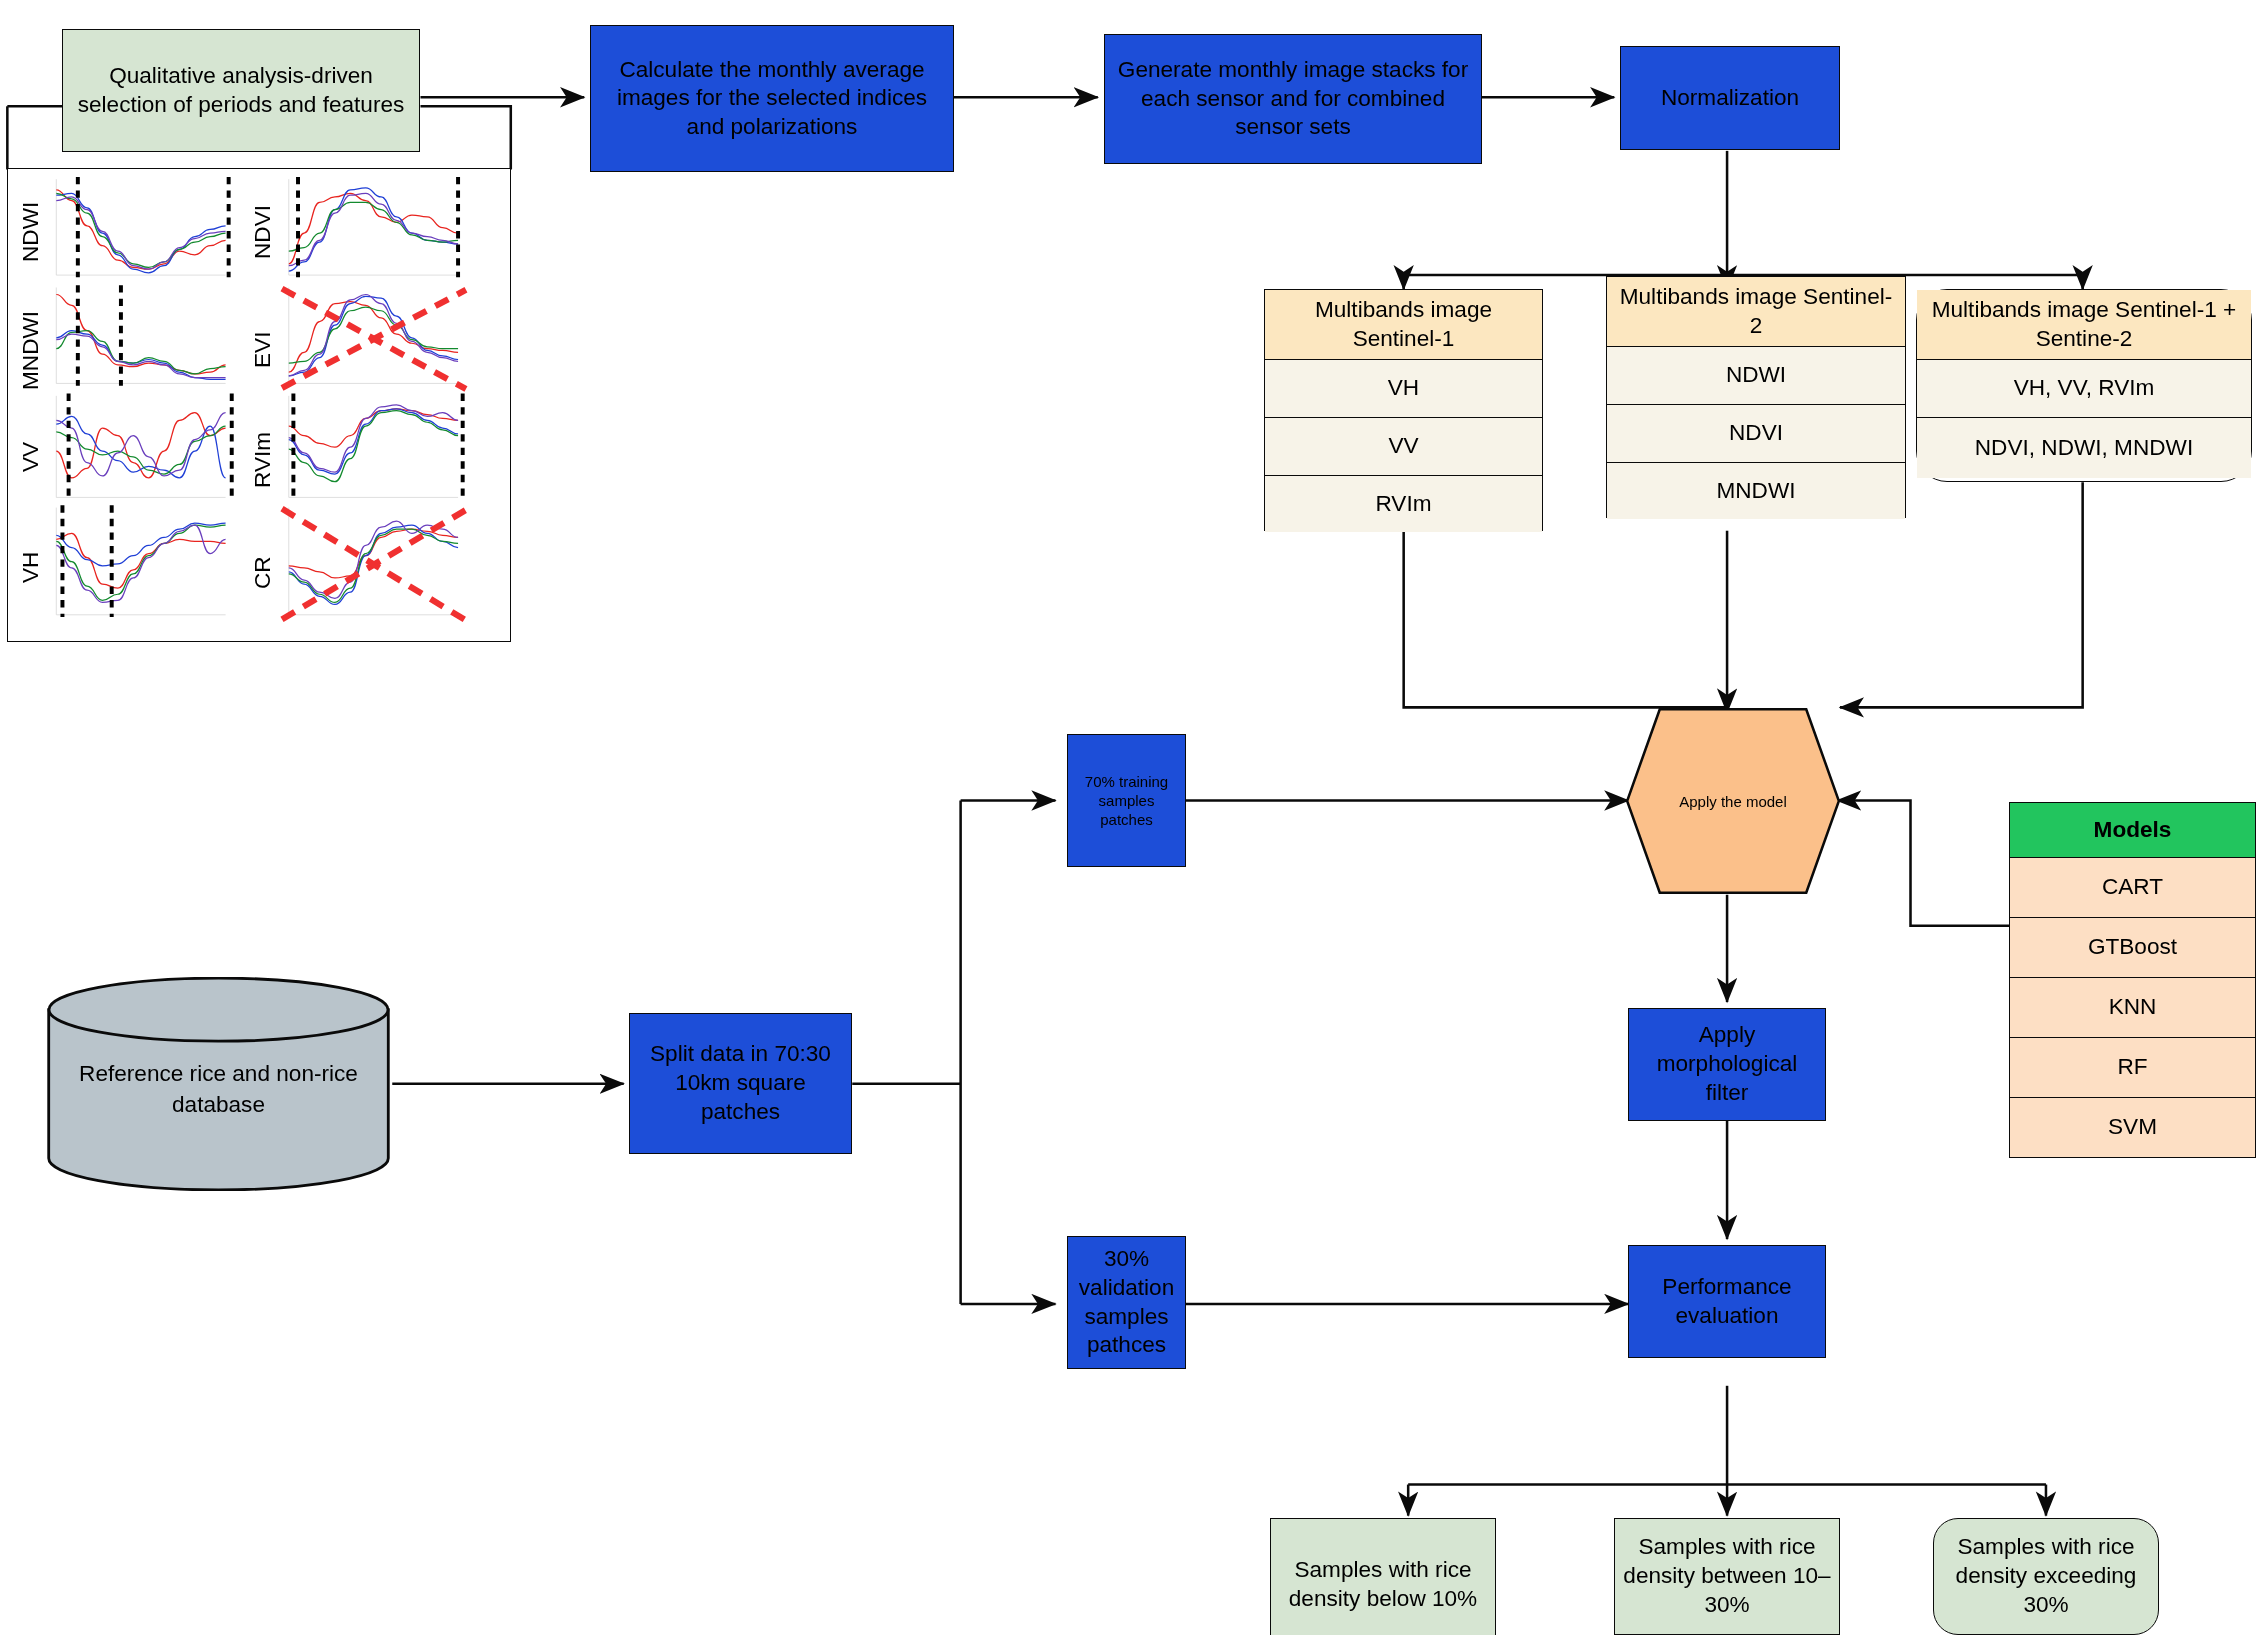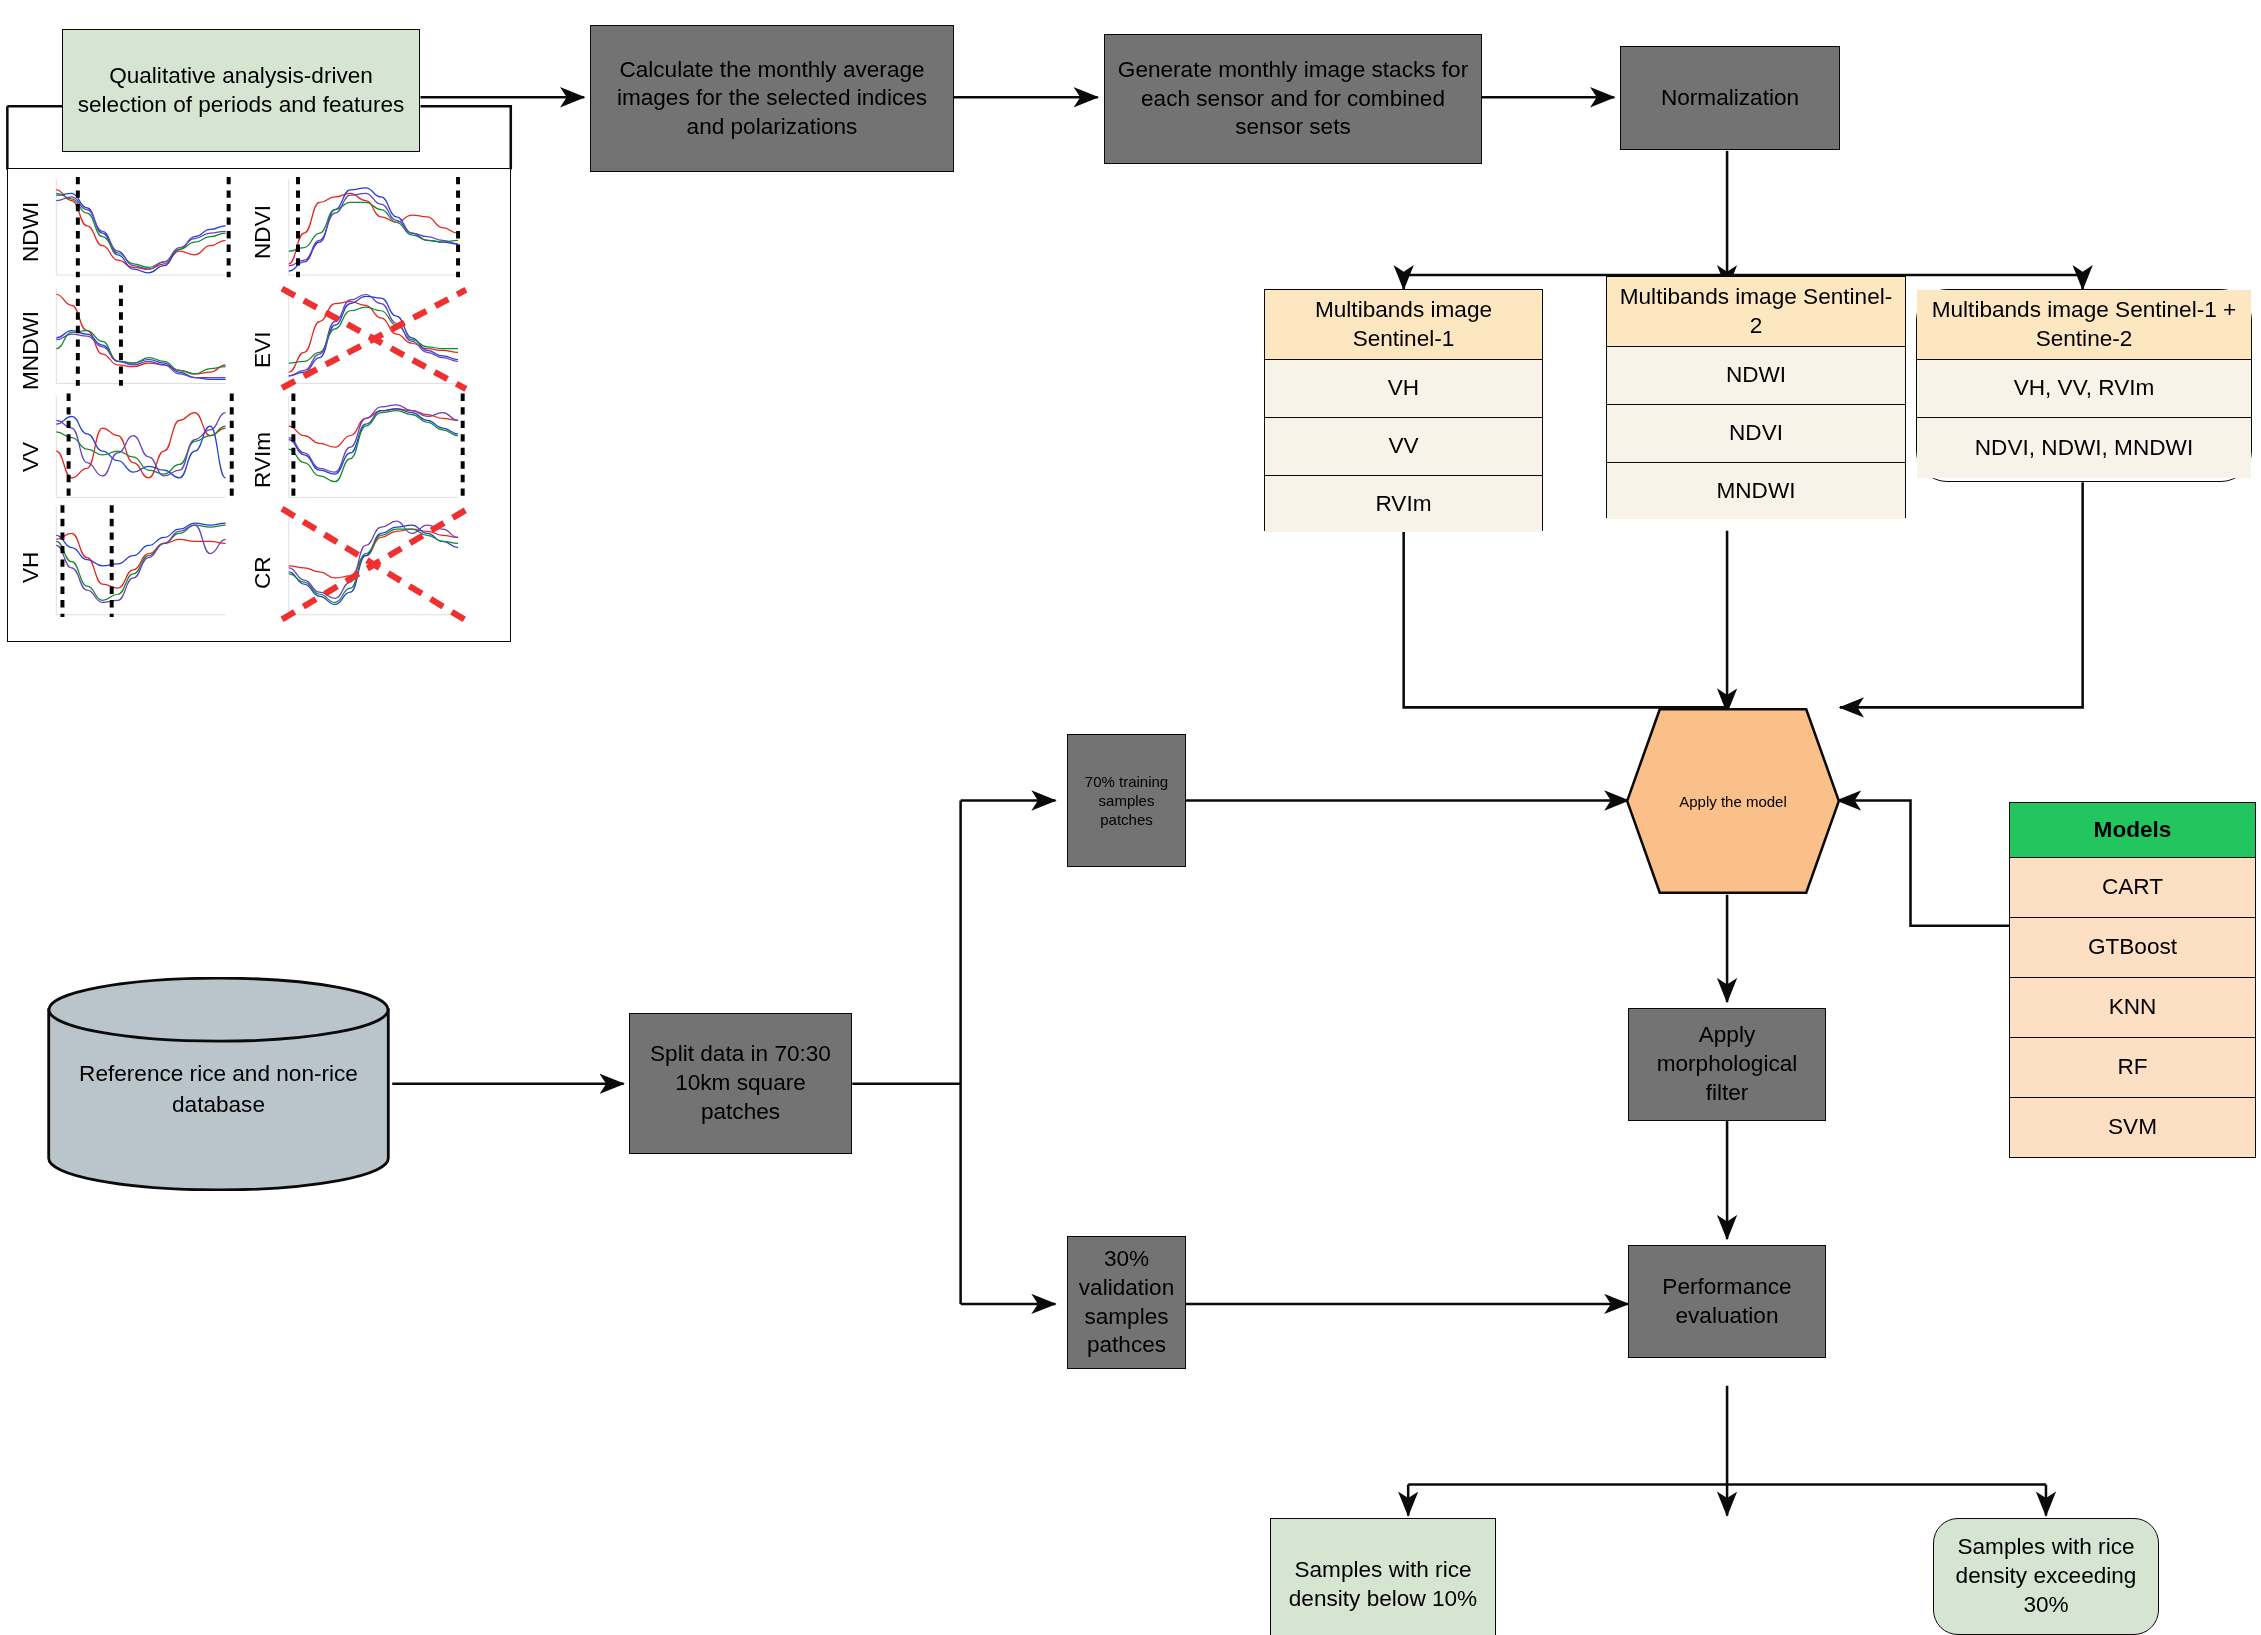--- a/index.html
+++ b/index.html
@@ -1,21 +1,21 @@
 <!DOCTYPE html>
 <html style="font-size:9px"><head>
 <meta charset="utf-8">
 <style>
   html,body{margin:0;padding:0;background:#ffffff;}
   body{font-family:"Liberation Sans", sans-serif;}
   #stage{position:relative;width:2261px;height:1636px;background:#ffffff;overflow:hidden;}
   .node{position:absolute;box-sizing:border-box;display:flex;align-items:center;justify-content:center;
         text-align:center;border:1.7px solid #0a0a0a;line-height:1.28;color:#000;}
   .green{background:#d6e5d2;}
-  .blue{background:#737373;text-align:center;}
+  .blue{background:#1d4ed8;text-align:center;}
   .tanhdr{background:#fce7c0;}
   .tanrow{background:#f7f3e8;}
   .orghdr{background:#22c55e;}
   .orgrow{background:#fddfc4;}
   .panel{position:absolute;box-sizing:border-box;border:1.7px solid #0a0a0a;background:#fff;}
   svg.lines{position:absolute;left:0;top:0;width:2261px;height:1636px;pointer-events:none;}
   .cyl{position:absolute;}
   .cyltext{position:absolute;display:flex;align-items:center;justify-content:center;text-align:center;
            color:#000;line-height:1.35;}
   .vlabel{position:absolute;writing-mode:vertical-rl;transform:rotate(180deg);
@@ -250,18 +250,21 @@
     <span>Apply morphological filter</span>
   </div>
 
   <div class="node blue" style="left:1628px;top:1245px;width:198px;height:113px;font-size:22.6px;padding:0 6.8px;">
     <span>Performance evaluation</span>
   </div>
 
   <div class="node green" style="left:1270px;top:1518px;width:226px;height:133px;font-size:22.6px;padding:0 8px;">
     <span>Samples with rice density below 10%</span>
   </div>
+  <div class="node green" style="left:1614px;top:1518px;width:226px;height:117px;font-size:22.6px;padding:0 8px;">
+    <span>Samples with rice density between 10–30%</span>
+  </div>
   <div class="node green" style="left:1933px;top:1518px;width:226px;height:117px;font-size:22.6px;padding:12px 8px;border-radius:25px;">
     <span>Samples with rice density exceeding 30%</span>
   </div>
 
 </div>
 
 
 </body></html>

